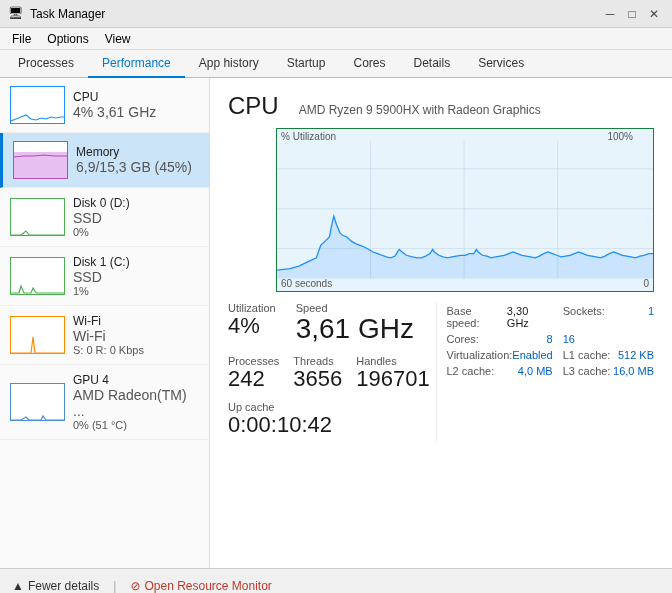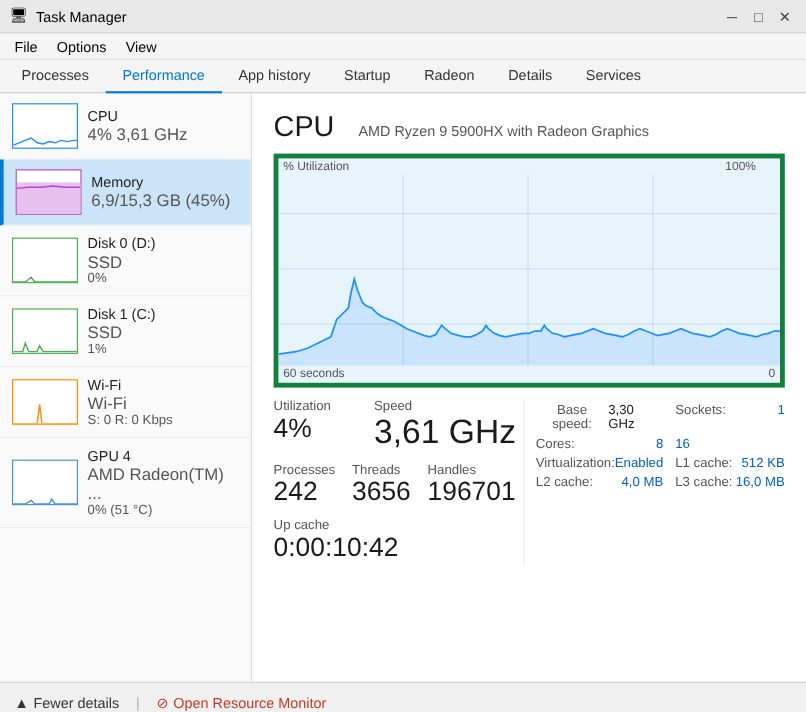--- a/index.html
+++ b/index.html
@@ -144,24 +144,25 @@
       font-weight: 300;
       color: #1a1a1a;
     }
     .detail-subtitle {
       font-size: 12px;
       color: #555;
     }
 
     .chart-area {
       position: relative;
-      border: 4px solid #15803d;
+      border: 1px solid #15803d;
       background: #e8f4fc;
-      height: 195px;
+      height: 164px;
       flex-shrink: 0;
+      margin-left: 48px;
     }
     .chart-label-top {
       position: absolute;
       top: 2px;
       left: 4px;
       font-size: 10px;
       color: #555;
     }
     .chart-label-pct {
       position: absolute;
@@ -224,21 +225,21 @@
       grid-template-columns: 1fr 1fr;
       gap: 2px 10px;
       margin-top: 2px;
     }
     .sg-row {
       display: flex;
       justify-content: space-between;
       font-size: 11px;
       padding: 1px 0;
     }
-    .sg-key { color: #555; text-align: center; }
+    .sg-key { color: #555; }
     .sg-val { color: #0060c0; font-weight: 500; }
     .sg-val-black { color: #1a1a1a; }
 
     .bottom-bar {
       background: #f0f0f0;
       border-top: 1px solid #ccc;
       display: flex;
       align-items: center;
       padding: 6px 12px;
       gap: 14px;
@@ -284,21 +285,21 @@
   <span class="menu-item">File</span>
   <span class="menu-item">Options</span>
   <span class="menu-item">View</span>
 </div>
 
 <div class="tabs">
   <div class="tab">Processes</div>
   <div class="tab active">Performance</div>
   <div class="tab">App history</div>
   <div class="tab">Startup</div>
-  <div class="tab">Radeon</div>
+  <div class="tab">Cores</div>
   <div class="tab">Details</div>
   <div class="tab">Services</div>
 </div>
 
 <div class="main-content">
 
   <div class="sidebar">
 
     <div class="sidebar-item">
       <div class="sidebar-graph graph-cpu">
@@ -401,21 +402,21 @@
         <line x1="321" y1="14" x2="321" y2="180" stroke="#b0c8de" stroke-width="0.5"></line>
 
         <polyline points="0,170 15,168 25,165 35,160 45,155 50,140 55,135 60,130 62,118 65,105 68,115 72,125 75,128 80,130 85,135 90,138 95,140 100,142 105,145 110,148 115,150 120,152 125,154 130,155 135,153 138,148 140,145 143,148 148,152 155,154 160,155 165,155 170,153 175,150 178,145 180,148 185,152 190,154 195,155 200,154 205,153 210,152 215,152 220,150 225,150 228,145 230,148 235,152 240,153 245,155 250,154 255,153 260,152 265,150 270,148 275,150 280,152 285,153 290,154 295,155 300,153 305,150 310,148 315,150 320,152 325,154 330,153 335,152 340,150 345,148 350,150 355,152 360,153 365,154 370,155 375,153 380,150 385,148 390,150 395,152 400,153 405,154 410,155 415,153 420,152 425,150 430,150" fill="none" stroke="#1e90ff" stroke-width="1.5"></polyline>
 
         <polygon points="0,170 15,168 25,165 35,160 45,155 50,140 55,135 60,130 62,118 65,105 68,115 72,125 75,128 80,130 85,135 90,138 95,140 100,142 105,145 110,148 115,150 120,152 125,154 130,155 135,153 138,148 140,145 143,148 148,152 155,154 160,155 165,155 170,153 175,150 178,145 180,148 185,152 190,154 195,155 200,154 205,153 210,152 215,152 220,150 225,150 228,145 230,148 235,152 240,153 245,155 250,154 255,153 260,152 265,150 270,148 275,150 280,152 285,153 290,154 295,155 300,153 305,150 310,148 315,150 320,152 325,154 330,153 335,152 340,150 345,148 350,150 355,152 360,153 365,154 370,155 375,153 380,150 385,148 390,150 395,152 400,153 405,154 410,155 415,153 420,152 425,150 430,150 430,180 0,180" fill="rgba(30,144,255,0.15)"></polygon>
       </svg>
     </div>
 
     <div class="stats-row">
       <div class="stat-left">
-        <div style="display:flex; gap:36px; margin-bottom:6px;">
+        <div style="display:flex; gap:20px; margin-bottom:6px;">
           <div class="stat-item">
             <div class="stat-label">Utilization</div>
             <div class="stat-value">4%</div>
           </div>
           <div class="stat-item">
             <div class="stat-label">Speed</div>
             <div class="stat-value stat-value-large">3,61 GHz</div>
           </div>
         </div>
         <div style="display:flex; gap:14px; margin-bottom:6px;">

